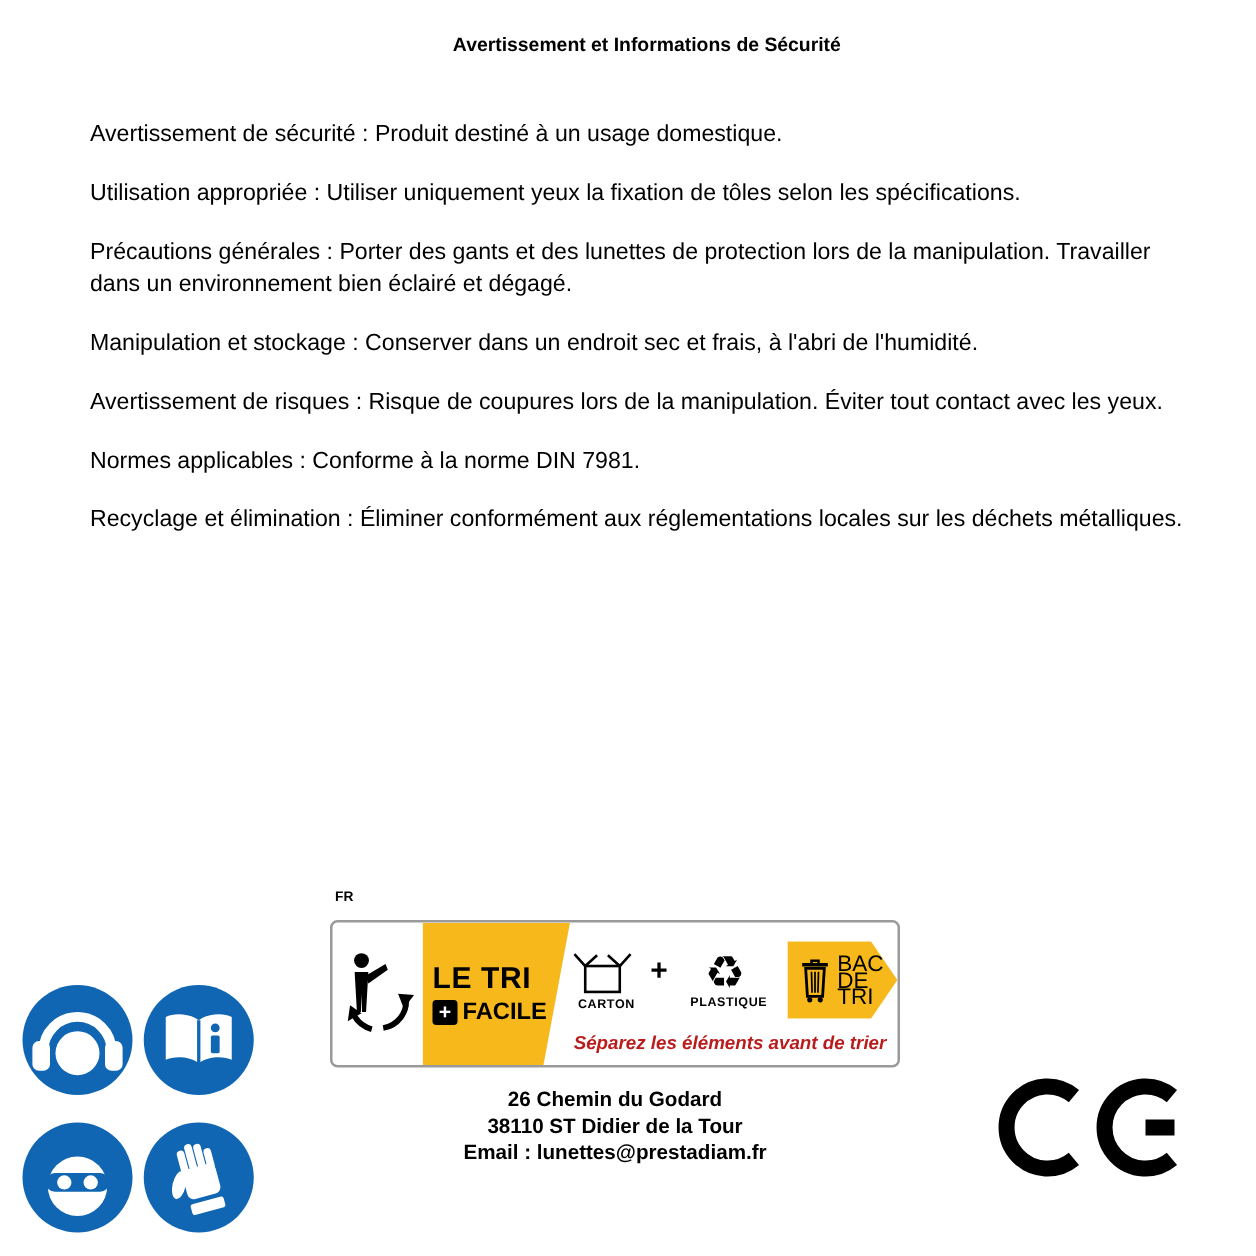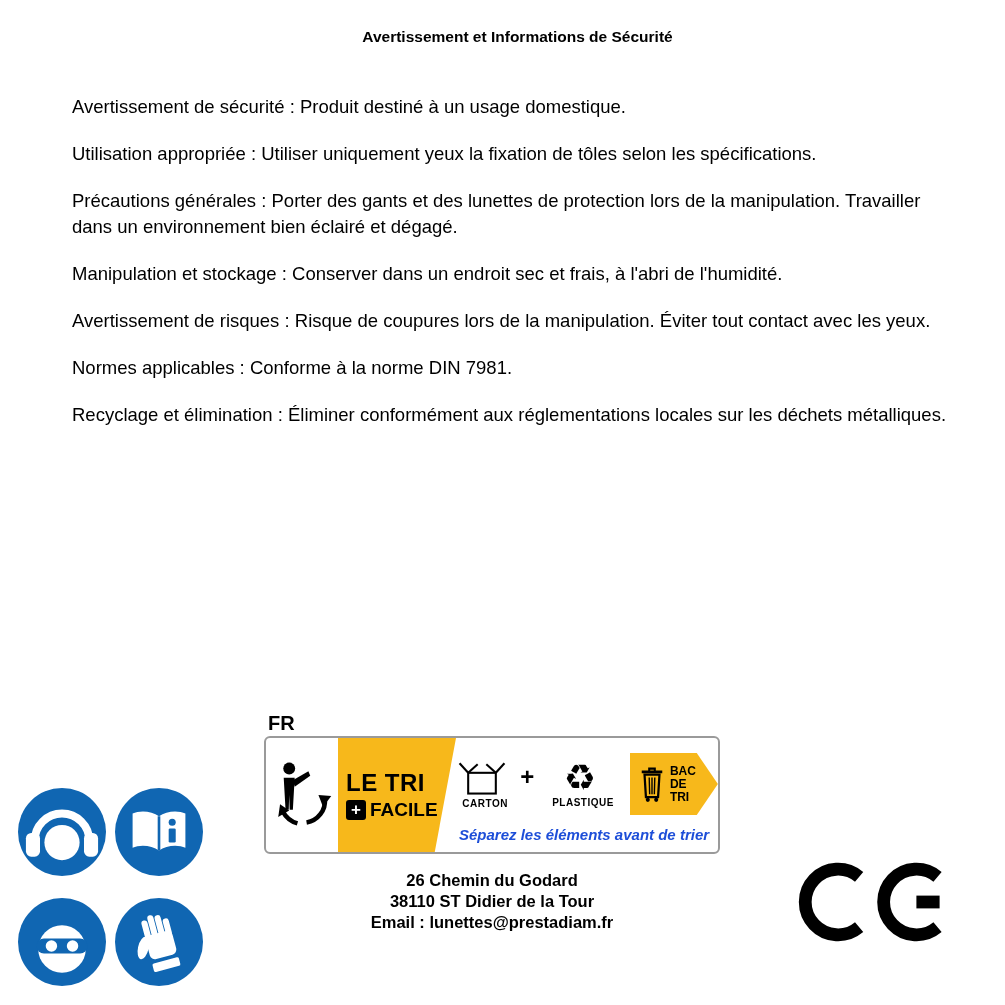--- a/index.html
+++ b/index.html
@@ -23,21 +23,21 @@
     display:grid;grid-template-columns:88px 88px;grid-auto-rows:88px;
     column-gap:9px;row-gap:22px;
   }
   .picto{
     width:88px;height:88px;border-radius:50%;background:#1066b2;
     display:flex;align-items:center;justify-content:center;overflow:hidden;
   }
   .picto svg{width:88px;height:88px;display:block;}
 
   
-  .fr-code{position:absolute;left:268px;top:712px;font-size:20px;font-weight:bold;}
+  .fr-code{position:absolute;left:268px;top:712px;font-size:11px;font-weight:bold;}
   .tri-box{
     position:absolute;left:264px;top:736px;width:456px;height:118px;
     border:2px solid #9a9a9a;border-radius:6px;background:#fff;
     display:flex;align-items:stretch;box-sizing:border-box;overflow:hidden;
   }
   .triman{flex:0 0 72px;display:flex;align-items:center;justify-content:center;}
   .triman svg{width:64px;height:84px;}
   .yellow-block{
     flex:0 0 118px;background:#f7b81b;
     clip-path:polygon(0 0,100% 0,82% 100%,0 100%);
@@ -56,24 +56,24 @@
   .mat{display:flex;flex-direction:column;align-items:center;gap:1px;}
   .mat-label{font-size:10px;font-weight:bold;letter-spacing:0.5px;margin-left:6px;}
   .mat-plus{font-size:24px;font-weight:bold;margin:0 2px 14px 2px;}
   .recycle-glyph{font-size:36px;line-height:36px;}
   .pennant{
     margin-left:6px;width:88px;height:62px;background:#f7b81b;
     clip-path:polygon(0 0,76% 0,100% 50%,76% 100%,0 100%);
     display:flex;align-items:center;justify-content:flex-start;gap:4px;
     padding-left:8px;box-sizing:border-box;
   }
-  .bac-text{font-size:12px;font-weight:700;line-height:13px;}
+  .bac-text{font-size:18px;font-weight:400;line-height:13px;}
   .instruction{
     height:26px;text-align:center;font-size:15px;font-style:italic;font-weight:bold;
-    color:#1d4ed8;padding-right:6px;
+    color:#b91c1c;padding-right:6px;
   }
 
   
   .contact{
     position:absolute;left:234px;top:870px;width:516px;text-align:center;
     font-size:16.5px;font-weight:bold;line-height:21px;
   }
   .contact p{margin:0;}
 
   

